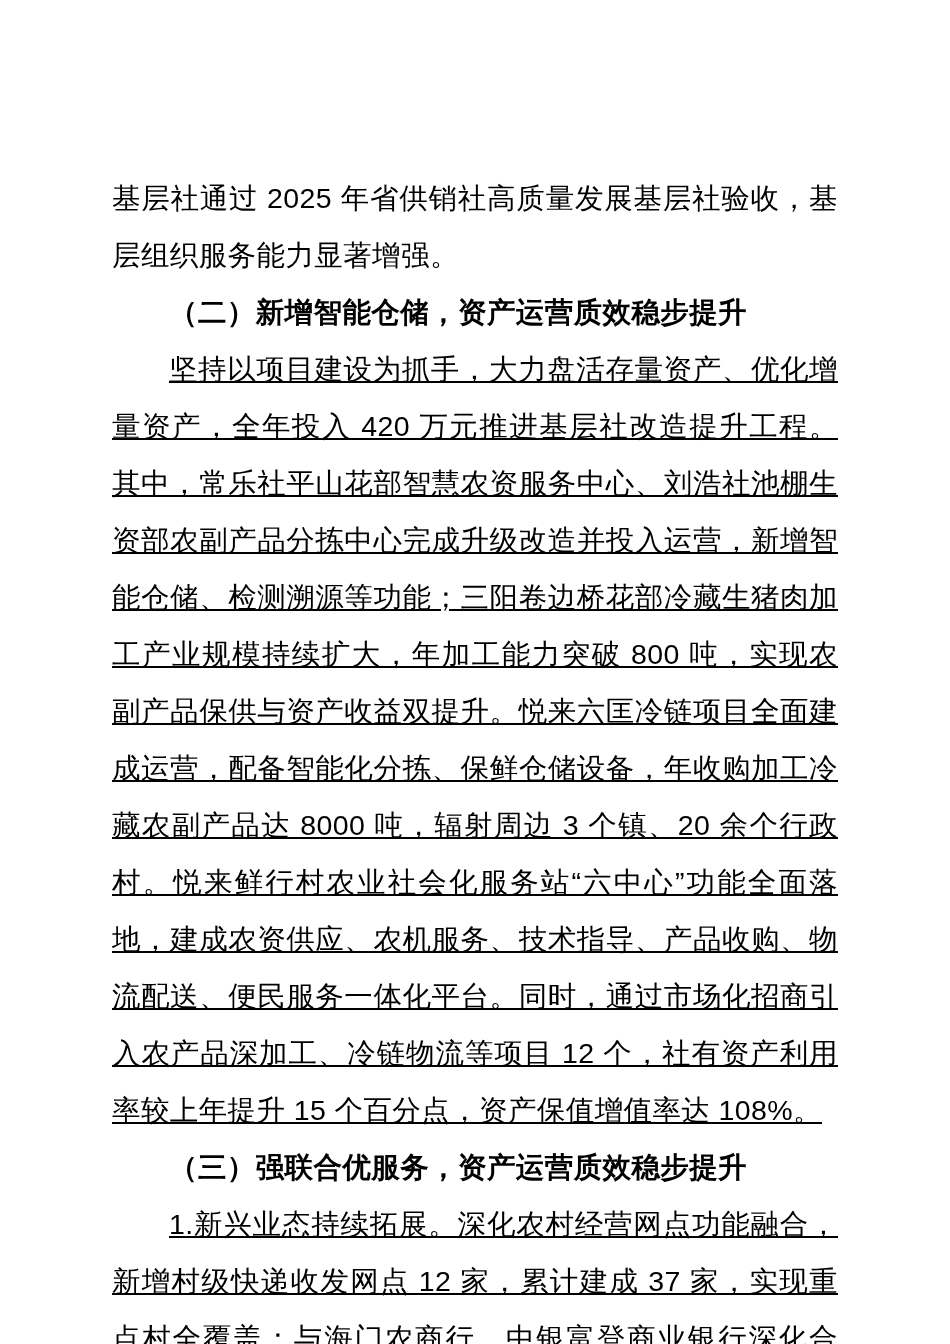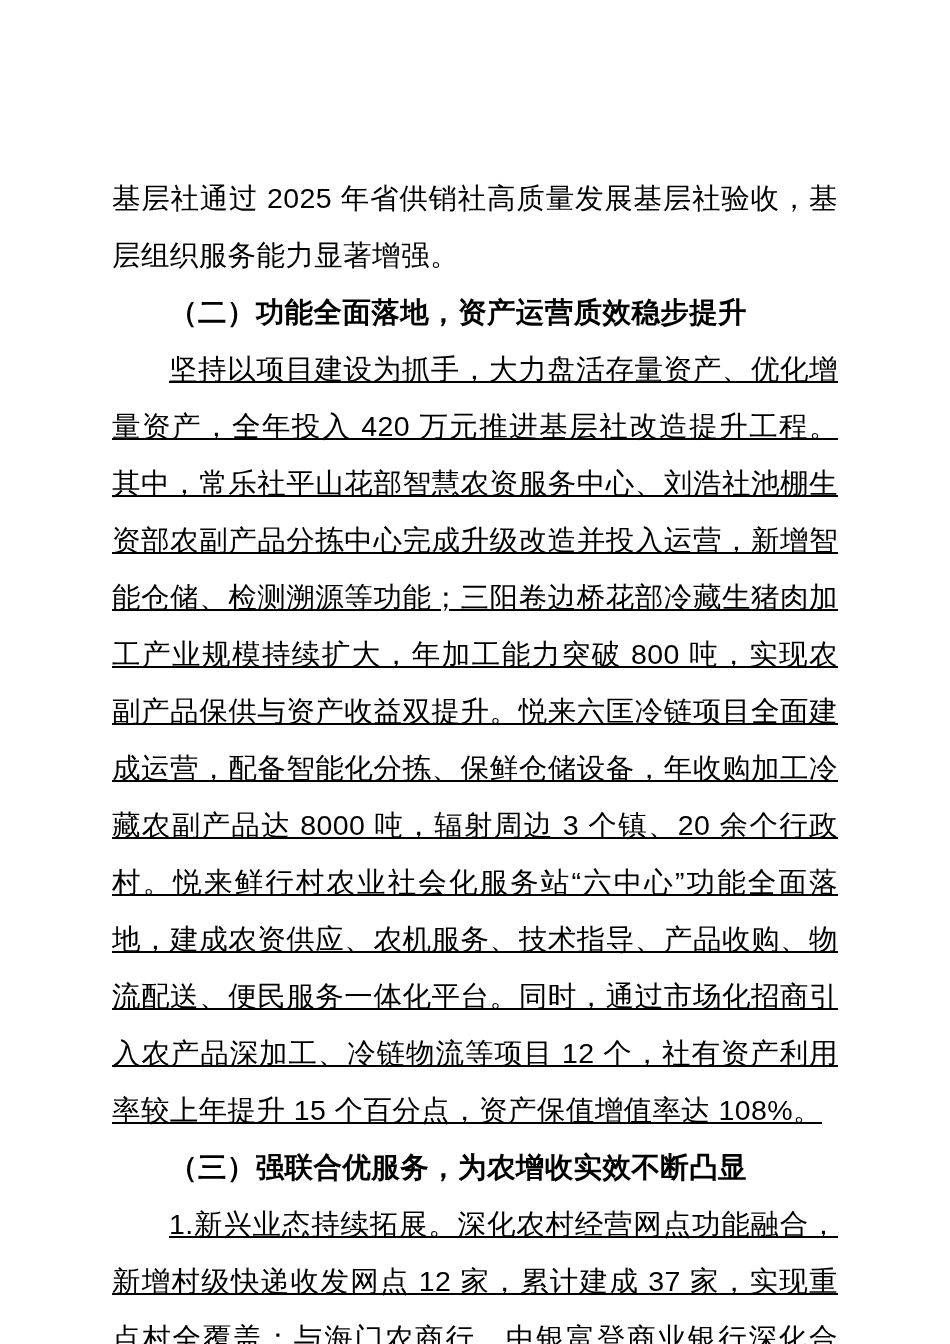--- a/index.html
+++ b/index.html
@@ -44,18 +44,18 @@
     text-indent: 0;
     padding-left: 57px;
   }
 </style>
 </head>
 <body>
 
 <div class="page">
   <div class="doc-body">
     <p class="flow">基层社通过 2025 年省供销社高质量发展基层社验收，基层组织服务能力显著增强。</p>
-    <p class="heading-center">（二）功能全面落地，资产运营质效稳步提升</p>
+    <p class="heading-center">（二）新增智能仓储，资产运营质效稳步提升</p>
     <p class="para">坚持以项目建设为抓手，大力盘活存量资产、优化增量资产，全年投入 420 万元推进基层社改造提升工程。其中，常乐社平山花部智慧农资服务中心、刘浩社池棚生资部农副产品分拣中心完成升级改造并投入运营，新增智能仓储、检测溯源等功能；三阳卷边桥花部冷藏生猪肉加工产业规模持续扩大，年加工能力突破 800 吨，实现农副产品保供与资产收益双提升。悦来六匡冷链项目全面建成运营，配备智能化分拣、保鲜仓储设备，年收购加工冷藏农副产品达 8000 吨，辐射周边 3 个镇、20 余个行政村。悦来鲜行村农业社会化服务站“六中心”功能全面落地，建成农资供应、农机服务、技术指导、产品收购、物流配送、便民服务一体化平台。同时，通过市场化招商引入农产品深加工、冷链物流等项目 12 个，社有资产利用率较上年提升 15 个百分点，资产保值增值率达 108%。</p>
-    <p class="heading-center">（三）强联合优服务，为农增收实效不断凸显</p>
+    <p class="heading-center">（三）强联合优服务，资产运营质效稳步提升</p>
     <p class="para">1.新兴业态持续拓展。深化农村经营网点功能融合，新增村级快递收发网点 12 家，累计建成 37 家，实现重点村全覆盖；与海门农商行、中银富登商业银行深化合作，新增“普惠金</p>
   </div>
 </div>
 
 </body></html>

